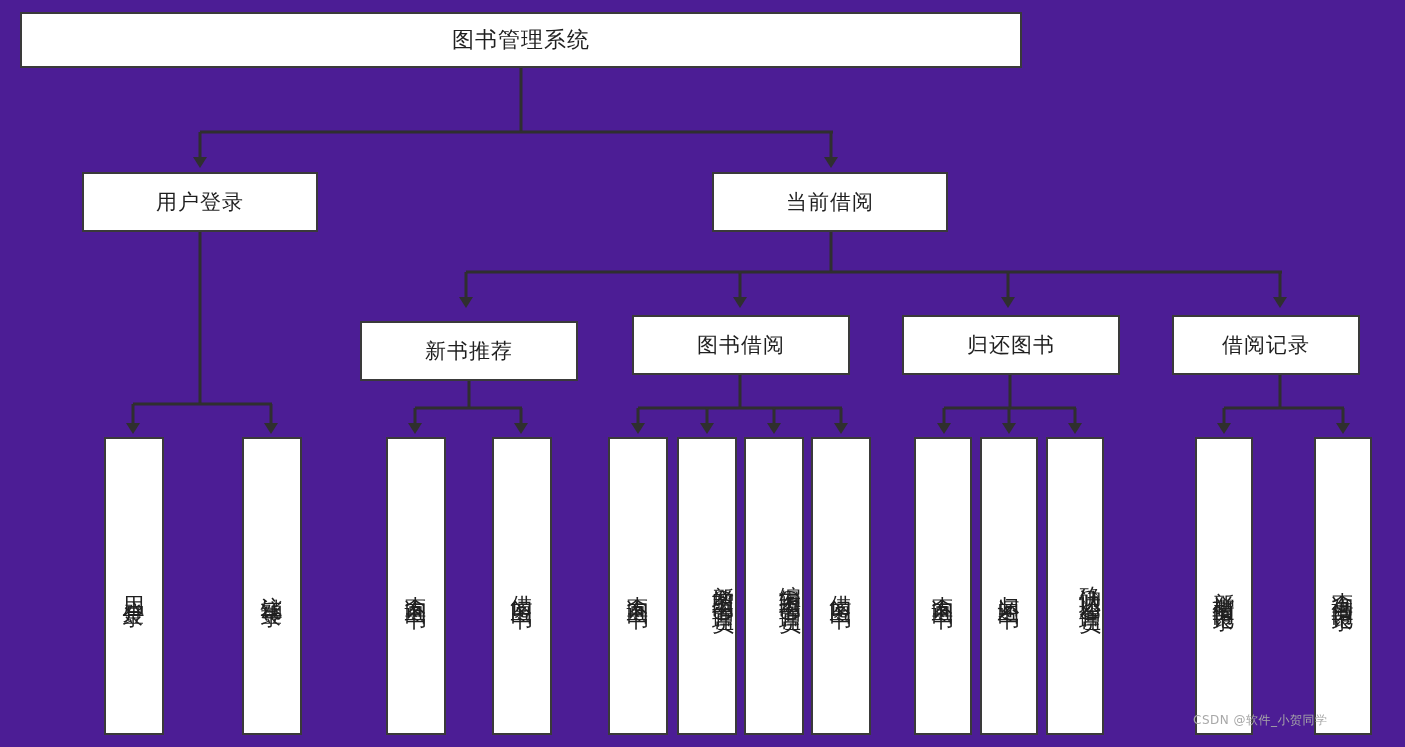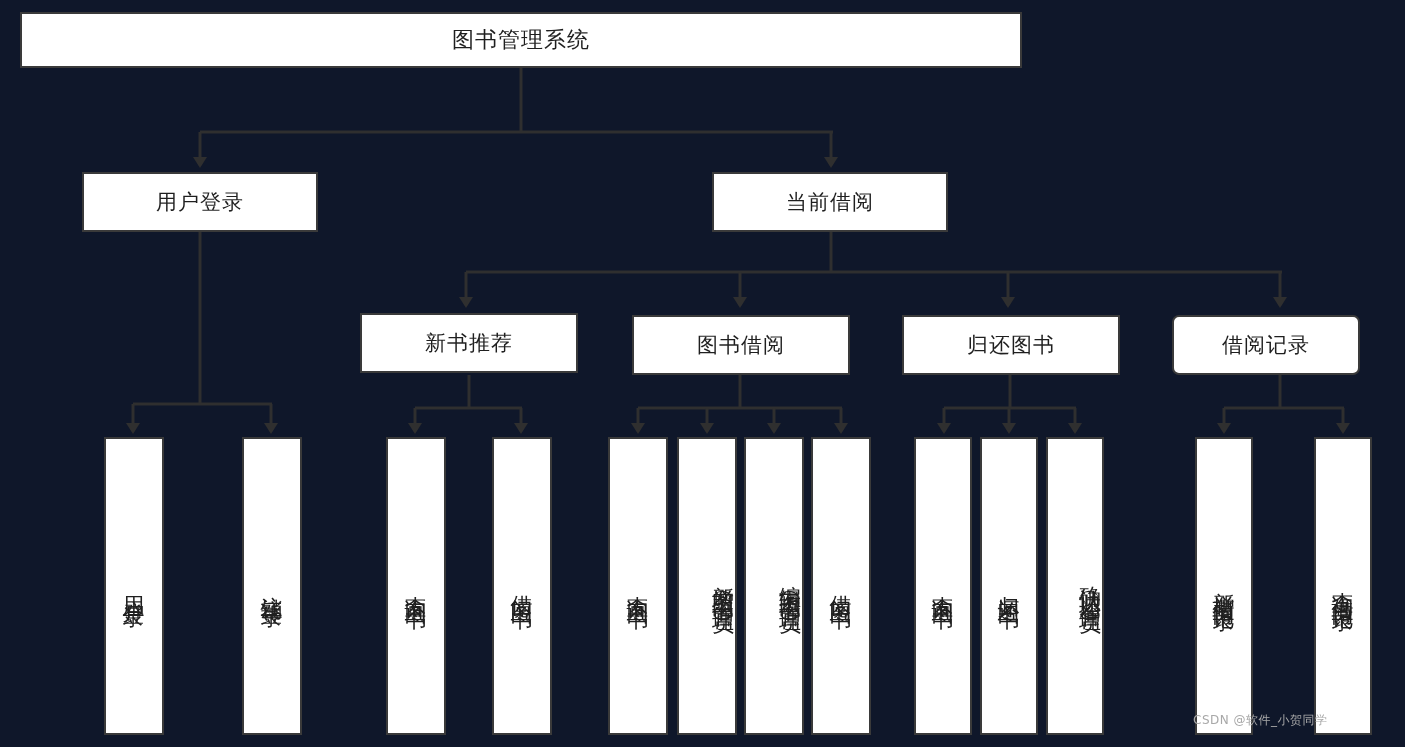--- a/index.html
+++ b/index.html
@@ -1,18 +1,18 @@
 <!DOCTYPE html>
 <html><head>
 <meta charset="utf-8">
 <style>
   html,body{margin:0;padding:0;background:#ffffff;}
   body{width:1405px;height:747px;overflow:hidden;
        font-family:"DejaVu Sans","Liberation Sans",sans-serif;}
-  #stage{position:relative;width:1405px;height:747px;background:#0f172a;}
+  #stage{position:relative;width:1405px;height:747px;background:#4c1d95;}
   #wires{position:absolute;left:0;top:0;width:1405px;height:747px;}
 
   .node{position:absolute;box-sizing:border-box;background:#ffffff;
         border:2.5px solid #3a3a3a;display:flex;align-items:center;
         justify-content:center;color:#1f1f1f;}
   .node.h{font-size:21px;letter-spacing:1px;}
   .node.v{writing-mode:vertical-rl;text-orientation:upright;
           font-size:22px;letter-spacing:4px;line-height:1.05;
           padding-top:6px;padding-bottom:6px;align-items:flex-start;}
   .node.v.mid{align-items:center;}
@@ -75,24 +75,24 @@
       <path d="M1224,408 L1224,424" marker-end="url(#ar)"></path>
       <path d="M1343,408 L1343,424" marker-end="url(#ar)"></path>
     </g>
   </svg>
 
   <div class="node h root" style="left:20px;top:12px;width:1002px;height:56px;">图书管理系统</div>
 
   <div class="node h" style="left:82px;top:172px;width:236px;height:60px;">用户登录</div>
   <div class="node h" style="left:712px;top:172px;width:236px;height:60px;">当前借阅</div>
 
-  <div class="node h" style="left:360px;top:313px;width:218px;height:60px;">新书推荐</div>
+  <div class="node h" style="left:360px;top:321px;width:218px;height:60px;">新书推荐</div>
   <div class="node h" style="left:632px;top:315px;width:218px;height:60px;">图书借阅</div>
   <div class="node h" style="left:902px;top:315px;width:218px;height:60px;">归还图书</div>
-  <div class="node h" style="left:1172px;top:315px;width:188px;height:60px;border-radius:7px;">借阅记录</div>
+  <div class="node h" style="left:1172px;top:315px;width:188px;height:60px;">借阅记录</div>
 
   <div class="node v mid" style="left:104px;top:437px;width:60px;height:298px;">用户登录</div>
   <div class="node v mid" style="left:242px;top:437px;width:60px;height:298px;">注销登录</div>
 
   <div class="node v mid" style="left:386px;top:437px;width:60px;height:298px;">查询图书</div>
   <div class="node v mid" style="left:492px;top:437px;width:60px;height:298px;">借阅图书</div>
 
   <div class="node v mid" style="left:608px;top:437px;width:60px;height:298px;">查询图书</div>
   <div class="node v" style="left:677px;top:437px;width:60px;height:298px;">新增图书（管理员）</div>
   <div class="node v" style="left:744px;top:437px;width:60px;height:298px;">编辑图书（管理员）</div>

